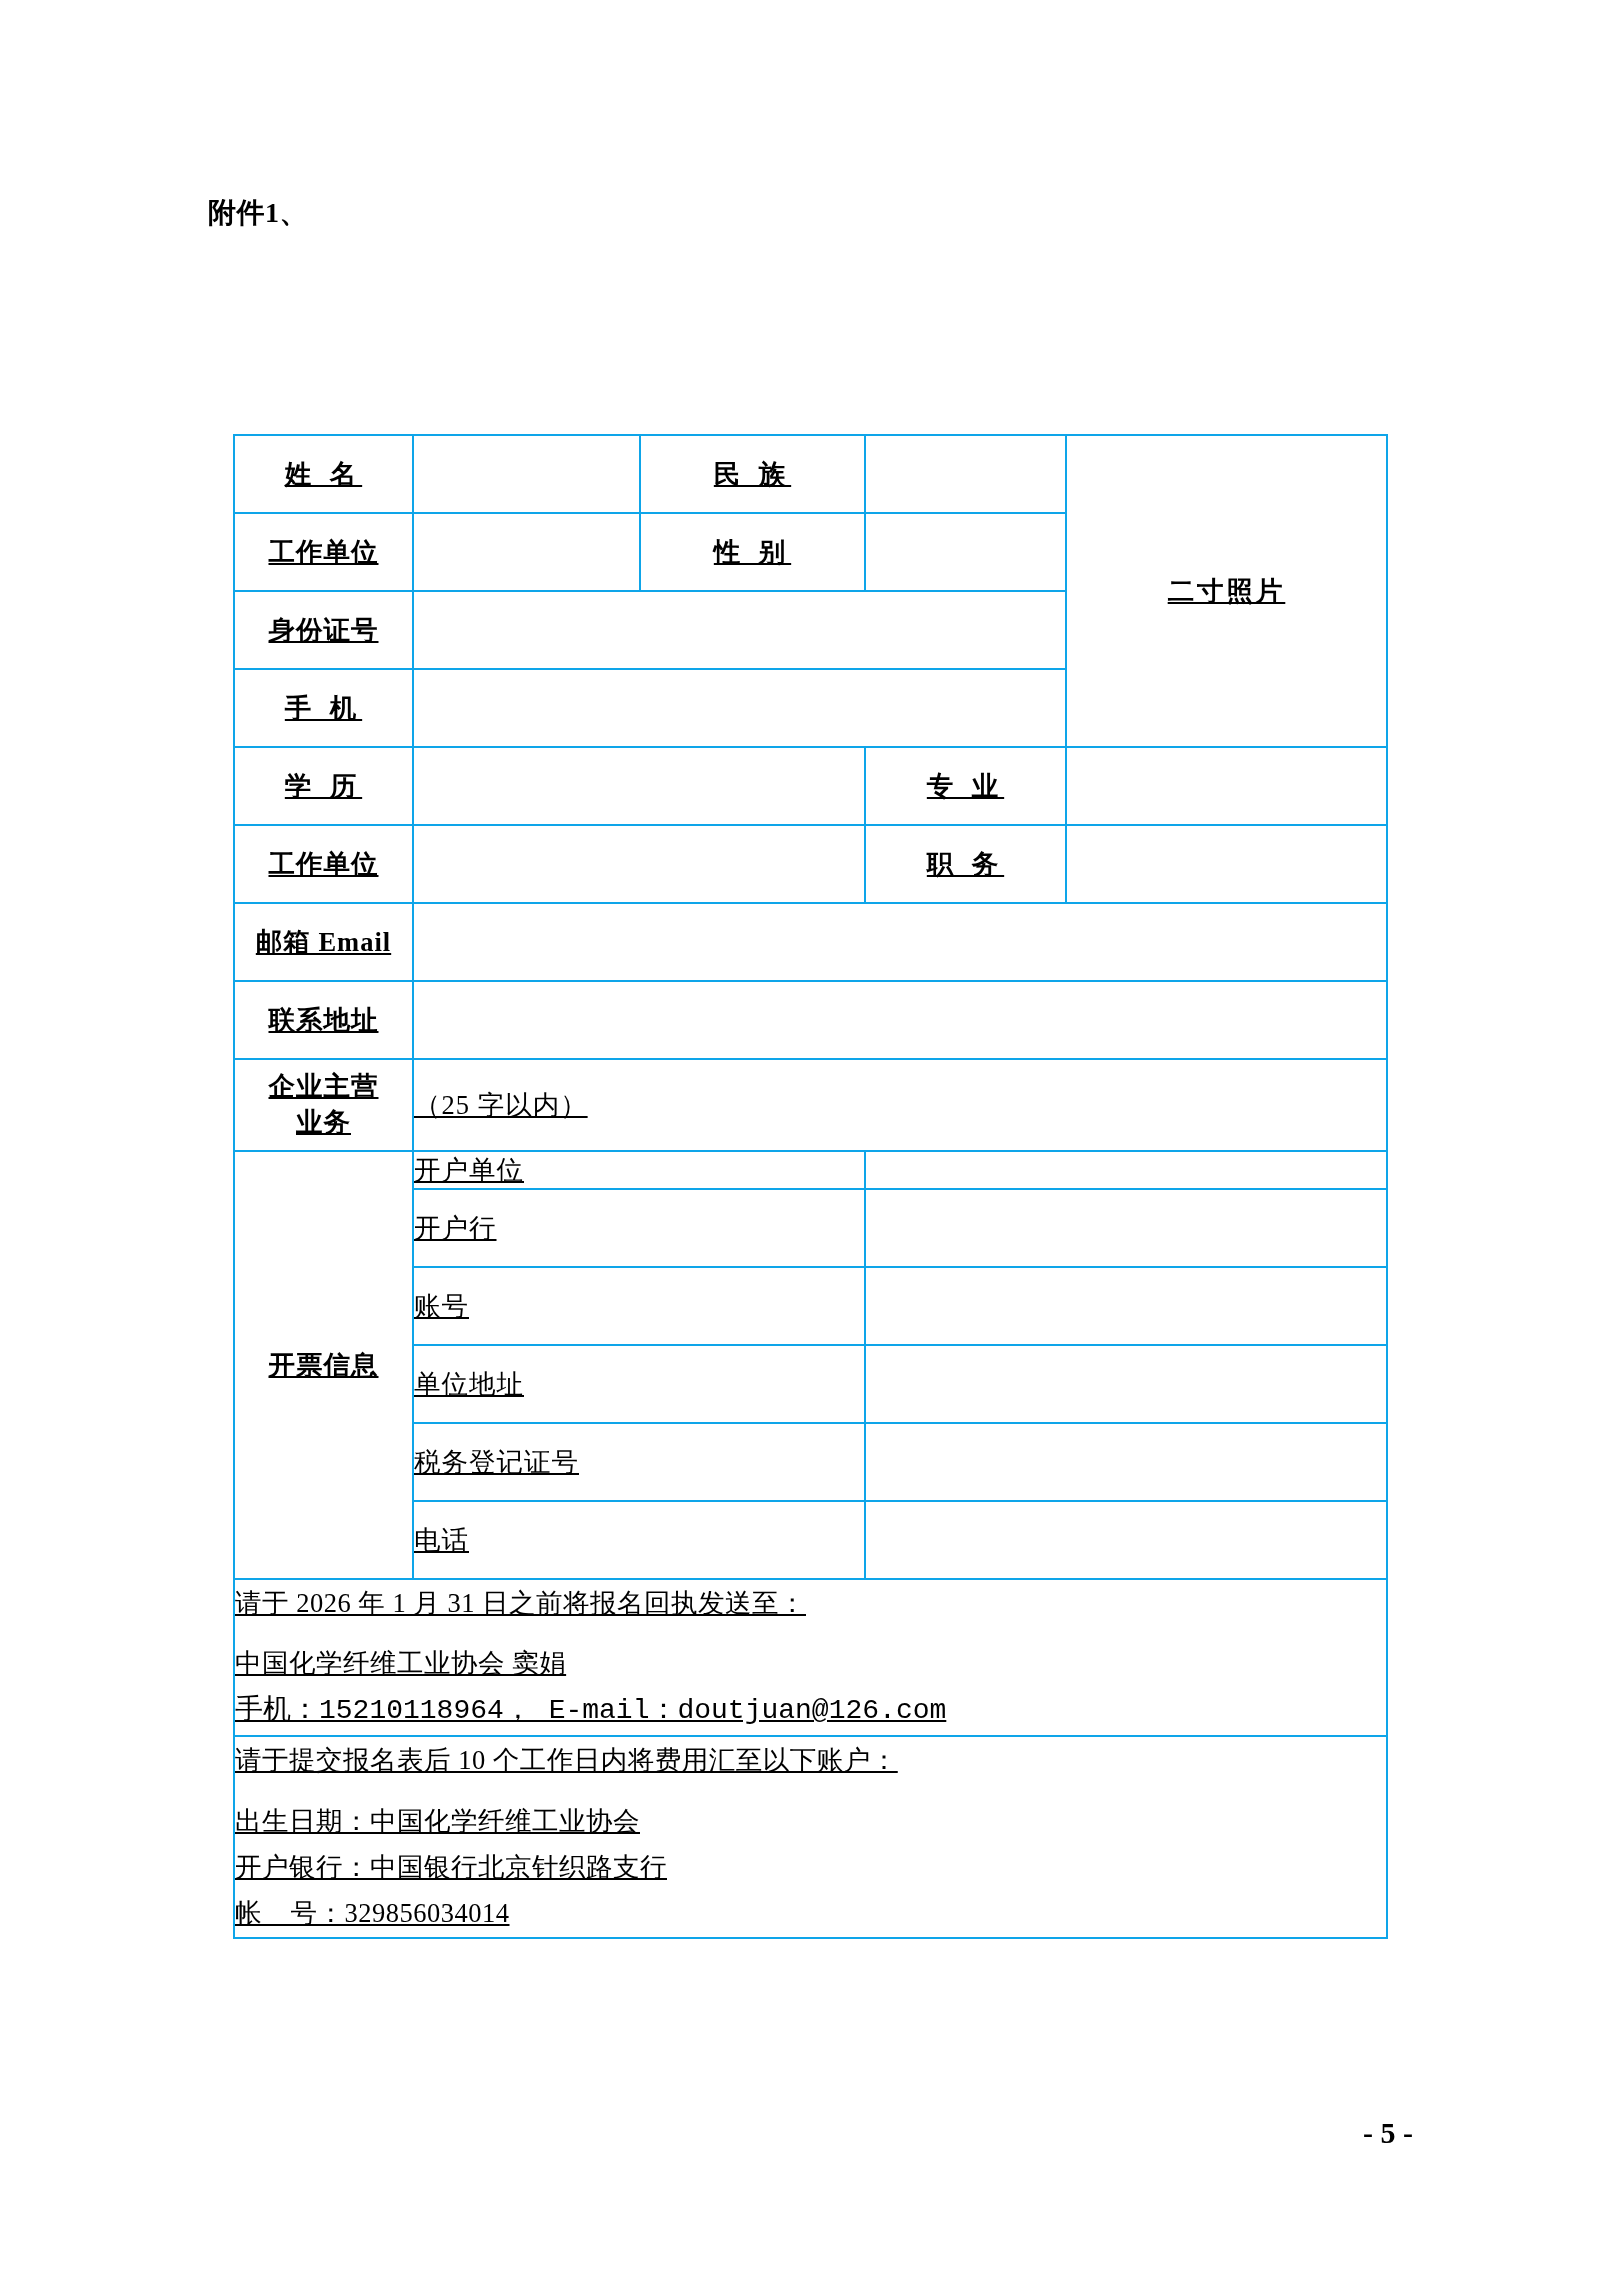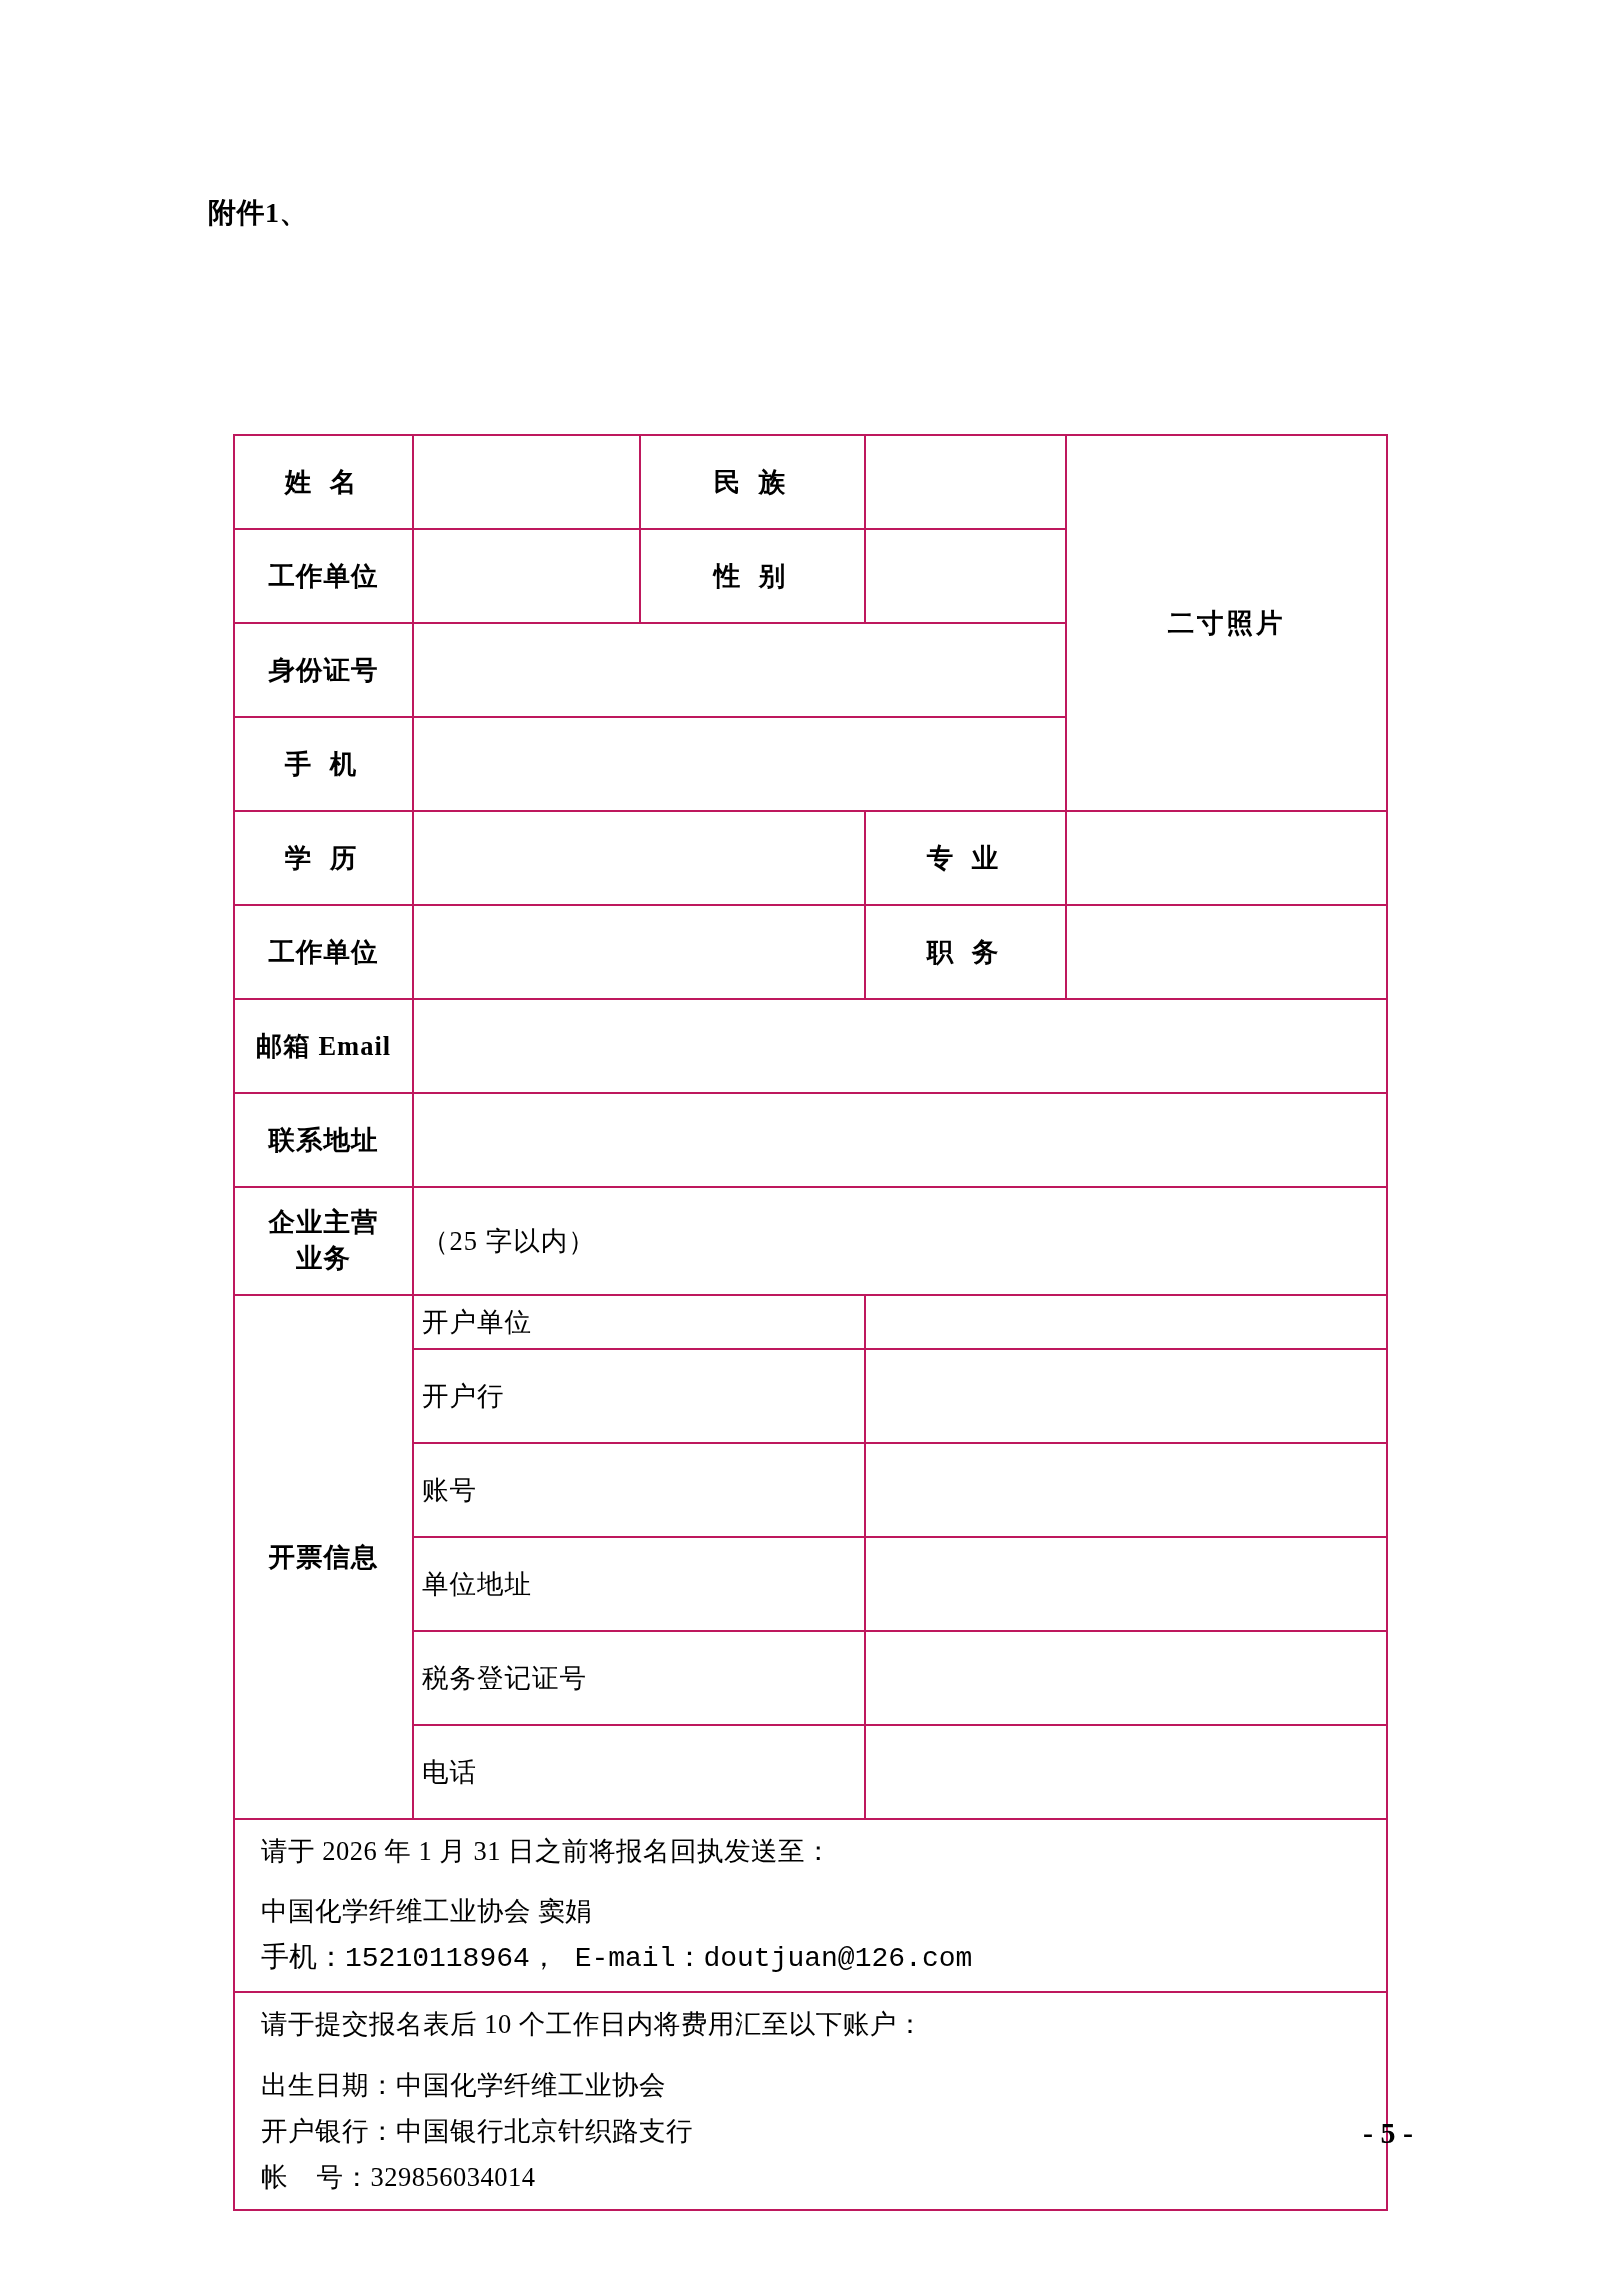--- a/index.html
+++ b/index.html
@@ -49,25 +49,26 @@
     left: 233px;
     top: 434px;
     width: 1155px;
   }
   table.form {
     border-collapse: collapse;
     width: 1155px;
     table-layout: fixed;
   }
   table.form td {
-    border: 2px solid #be185d;
-    padding: 8px;
+    border: 2px solid #0ea5e9;
+    padding: 0;
     vertical-align: middle;
     font-size: 26.5px;
     font-family: "Liberation Serif", "DejaVu Serif", serif;
+    text-decoration: underline;
   }
   .lbl {
     text-align: center;
     font-weight: bold;
     letter-spacing: 5.9px;
     padding: 0 5.9px;
   }
   .lbl-tight {
     text-align: center;
     font-weight: bold;
@@ -107,21 +108,21 @@
   }
   .note .gap {
     display: block;
     height: 13.7px;
   }
   .mono-ish {
     font-family: "Liberation Mono", "DejaVu Sans Mono", monospace;
     font-size: 28px;
     letter-spacing: 0px;
   }
-  .note-line { display: block; white-space: pre; margin-left: 18px; }
+  .note-line { display: block; white-space: pre; }
   
   .page-number {
     position: absolute;
     right: 208px;
     bottom: 143px;
     font-size: 30px;
     font-weight: bold;
     font-family: "Liberation Serif", "DejaVu Serif", serif;
   }
 </style>

